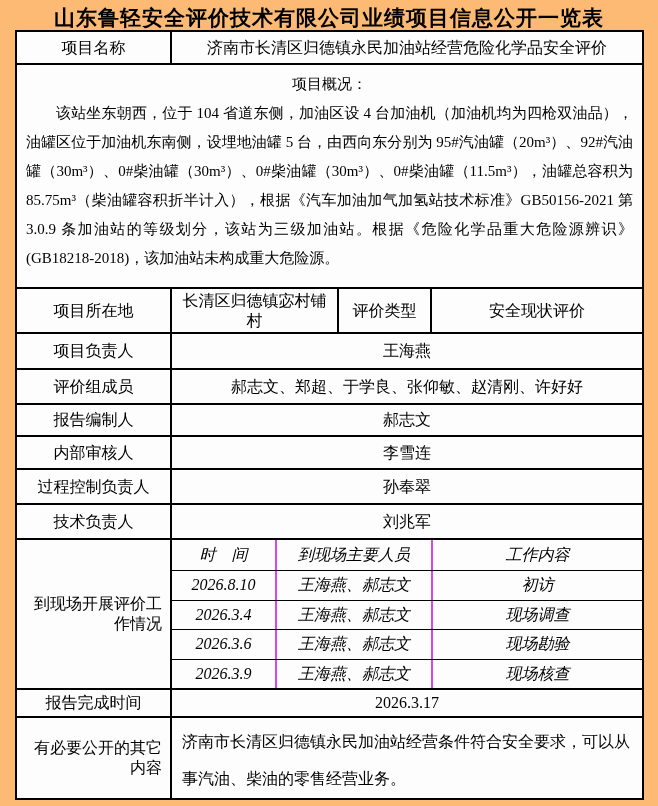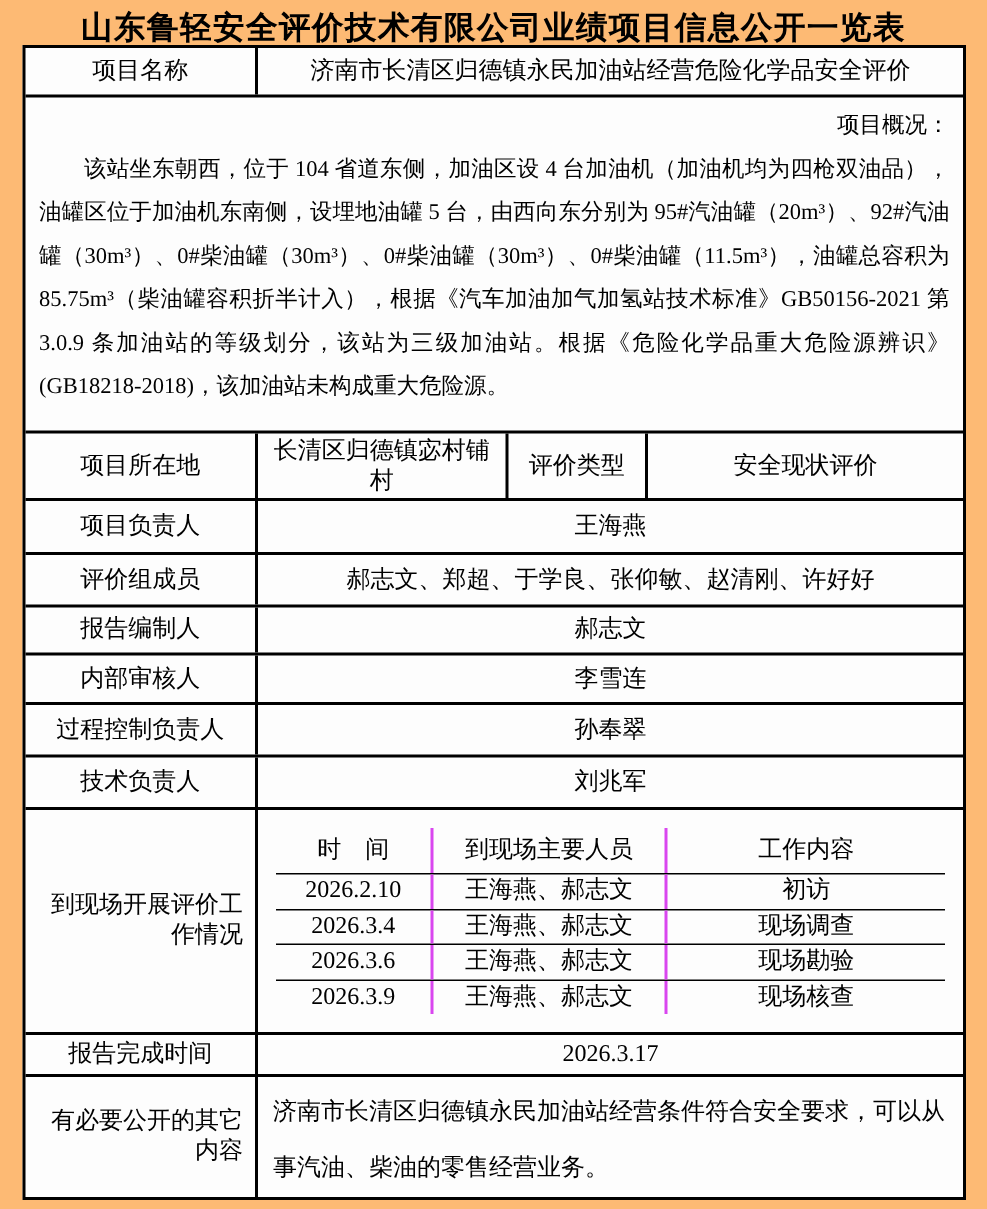--- a/index.html
+++ b/index.html
@@ -52,21 +52,21 @@
   .grow { flex: 1; }
   
   .overview-cell {
     display: block;
     width: 100%;
     padding: 5px 9px 0 9px;
     font-size: 15px;
     line-height: 29px;
     text-align: justify;
   }
-  .overview-cell .ov-head { text-align: right; }
+  .overview-cell .ov-head { text-align: center; }
   .overview-cell .ov-para { text-indent: 2em; }
   
   .addr-col  { width: 167px; flex-shrink: 0; padding: 0 10px; }
   .type-col  { width: 93px;  flex-shrink: 0; }
   
   .visits {
     flex: 1;
     display: flex;
     flex-direction: column;
   }
@@ -163,29 +163,29 @@
       <div class="cell grow">孙奉翠</div>
     </div>
 
     <div class="row h-tech">
       <div class="cell label-col">技术负责人</div>
       <div class="cell grow">刘兆军</div>
     </div>
 
     <div class="row h-visit">
       <div class="cell label-col">到现场开展评价工作情况</div>
-      <div class="cell grow" style="padding:12px; align-items:stretch;">
+      <div class="cell grow" style="padding:0; align-items:stretch;font-style:italic;">
         <div class="visits">
           <div class="vrow vhead">
             <div class="vcell time-col">时　间</div>
             <div class="vcell people-col">到现场主要人员</div>
             <div class="vcell grow">工作内容</div>
           </div>
           <div class="vrow">
-            <div class="vcell time-col">2026.2.10</div>
+            <div class="vcell time-col">2026.8.10</div>
             <div class="vcell people-col">王海燕、郝志文</div>
             <div class="vcell grow">初访</div>
           </div>
           <div class="vrow">
             <div class="vcell time-col">2026.3.4</div>
             <div class="vcell people-col">王海燕、郝志文</div>
             <div class="vcell grow">现场调查</div>
           </div>
           <div class="vrow">
             <div class="vcell time-col">2026.3.6</div>

